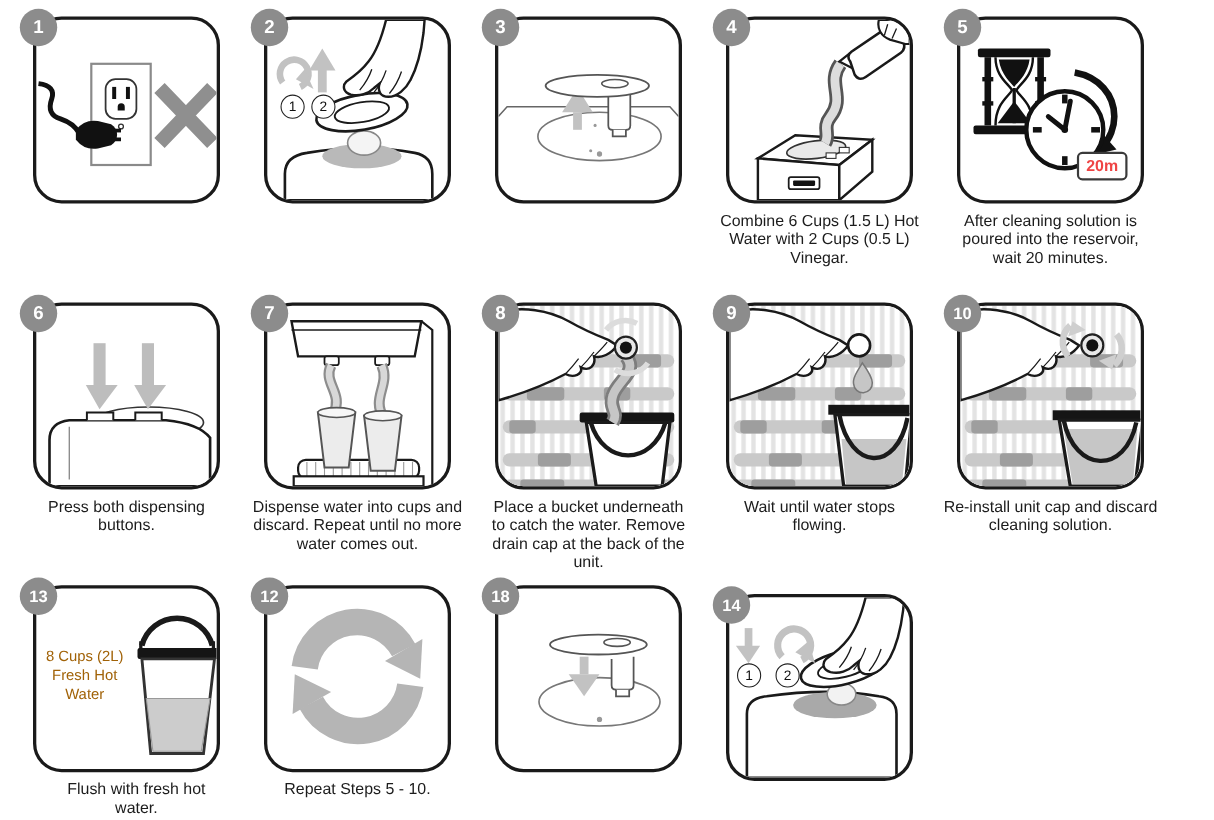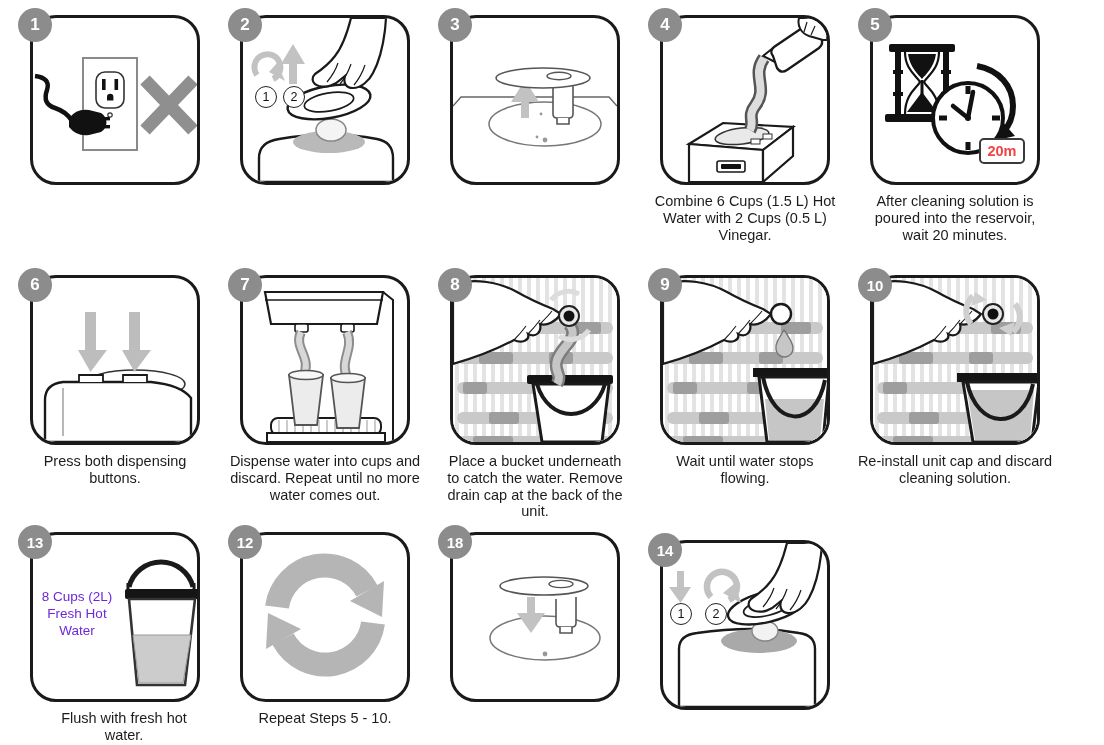--- a/index.html
+++ b/index.html
@@ -16,21 +16,21 @@
   .cap{margin:8px auto 0;text-align:center;font-size:14.5px;line-height:1.16;color:#1c1c1c;}
   .w150{max-width:150px;} .w170{max-width:170px;} .w188{max-width:188px;}
   .w192{max-width:192px;} .w200{max-width:200px;} .w140{max-width:140px;margin-left:44px;} .w206{max-width:206px;}
   .marker{position:absolute;width:20px;height:20px;border:1.7px solid #222;border-radius:50%;
           background:#fff;font-size:12.5px;color:#111;display:flex;align-items:center;
           justify-content:center;z-index:2;}
   .timer-tag{position:absolute;left:106px;top:120px;width:42px;height:22px;border:2.5px solid #3a3a3a;
           border-radius:5px;background:#fff;font-size:14.5px;font-weight:bold;color:#ef4444;
           display:flex;align-items:center;justify-content:center;z-index:2;}
   .bucket-label{position:absolute;left:2px;top:54px;width:84px;text-align:center;
-          font-size:13.5px;line-height:1.25;color:#6d28d9;z-index:2;}
+          font-size:13.5px;line-height:1.25;color:#a16207;z-index:2;}
   .bucket-label span{display:block;}
 </style>
 </head>
 <body>
 
 <div class="page">
 
   <div class="cell" style="left:10px;top:15px;">
     <div class="badge">1</div>
     <div class="panel">

